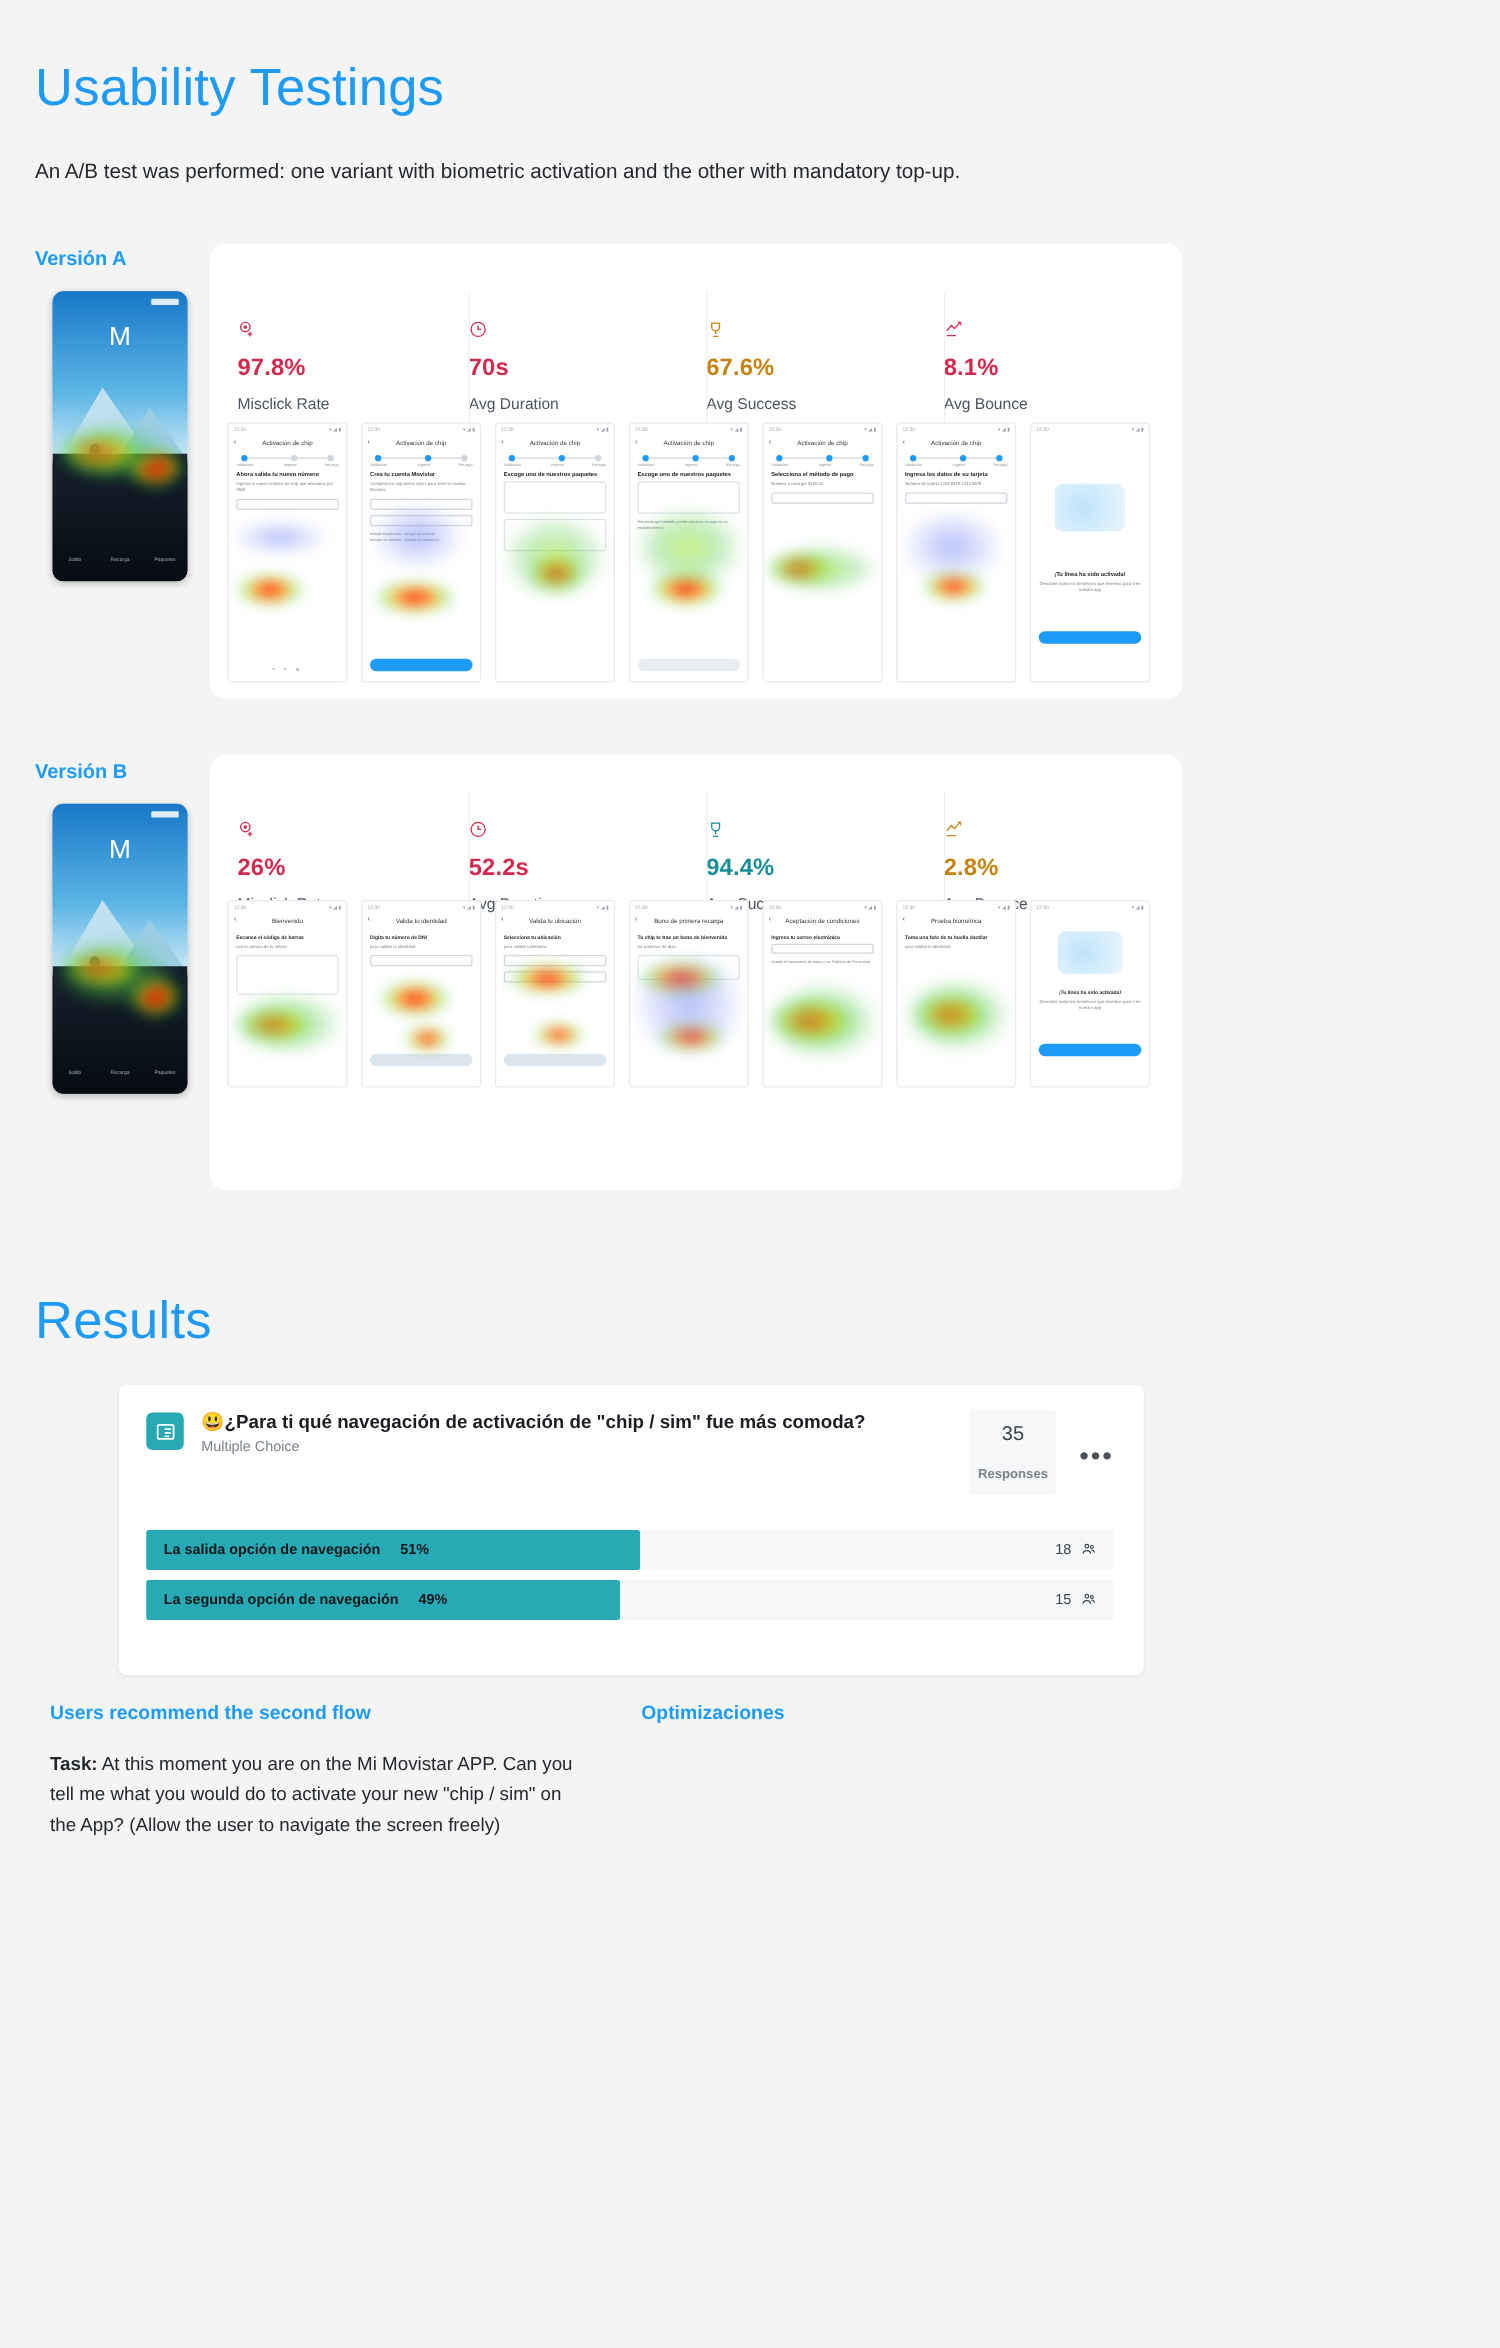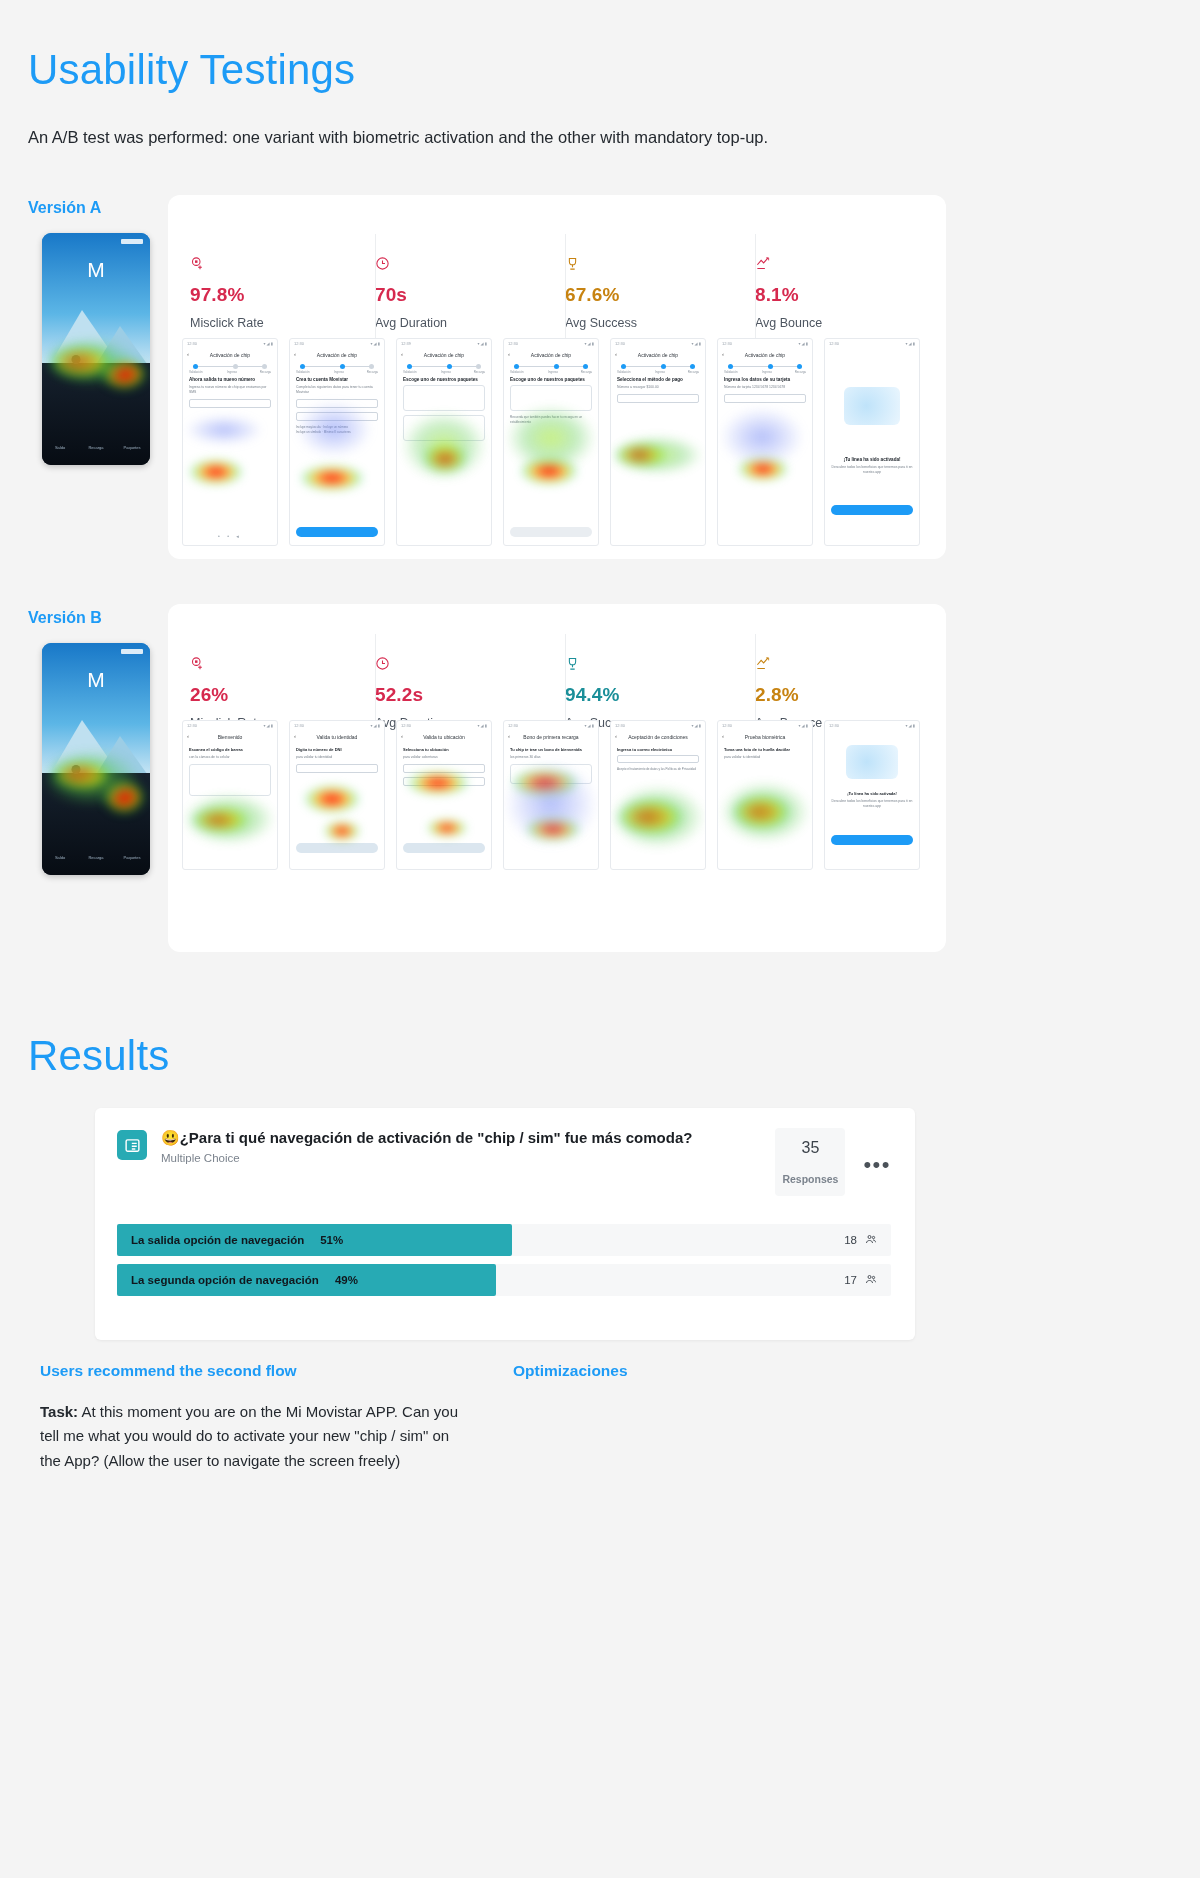--- a/index.html
+++ b/index.html
@@ -618,21 +618,21 @@
               </svg>
           </span>
         </div>
       </div>
       <div class="bar-row">
         <div class="bar-fill" style="width:49%;">
           <span class="bar-lbl">La segunda opción de navegación</span>
           <span class="bar-pct">49%</span>
         </div>
         <div class="bar-count">
-          <span>17</span>
+          <span>15</span>
           <span>
             <svg width="12" height="12" viewBox="0 0 24 24" fill="none" stroke="#3c434b" stroke-width="1.8">
                 <circle cx="9" cy="8" r="3"></circle>
                 <path d="M3 20c0-3.3 2.7-5 6-5s6 1.7 6 5"></path>
                 <circle cx="17" cy="9" r="2.3"></circle>
                 <path d="M16 14c2.8 0 5 1.6 5 4.5"></path>
               </svg>
           </span>
         </div>
       </div>

